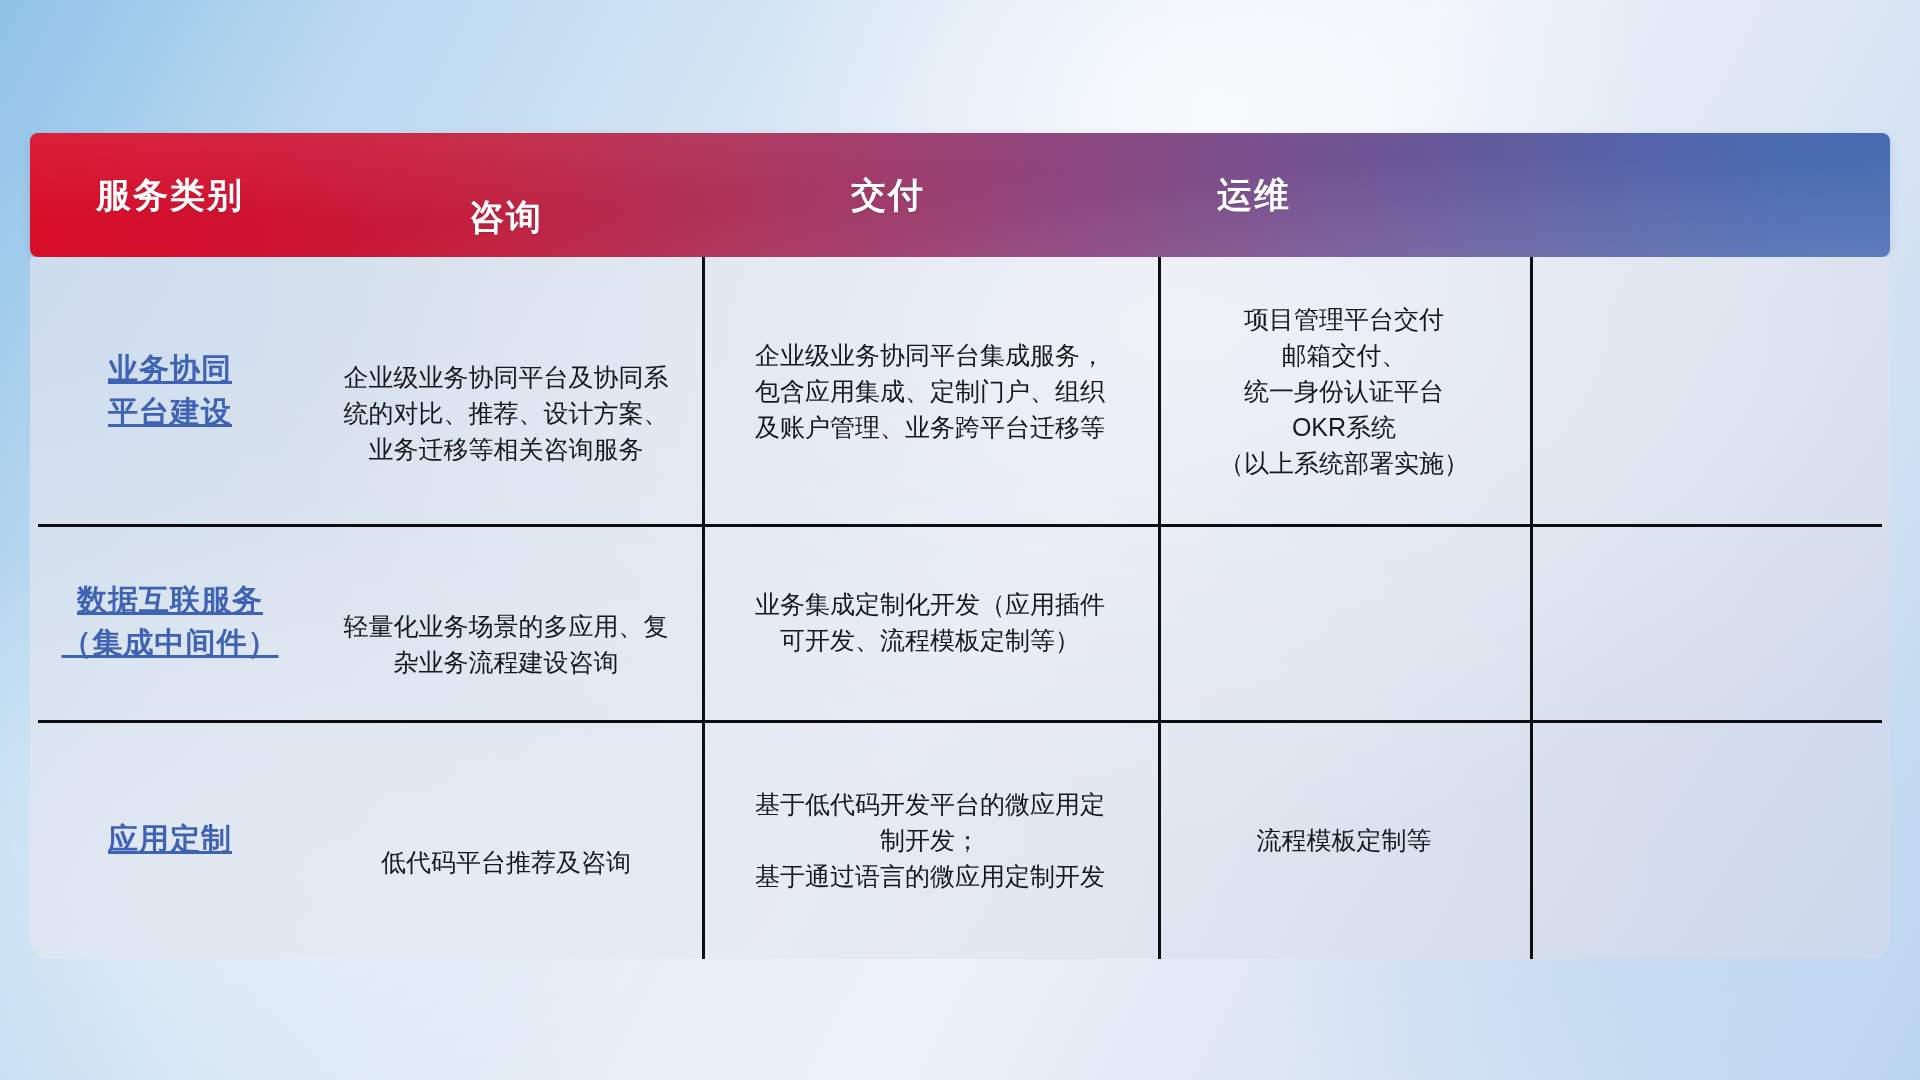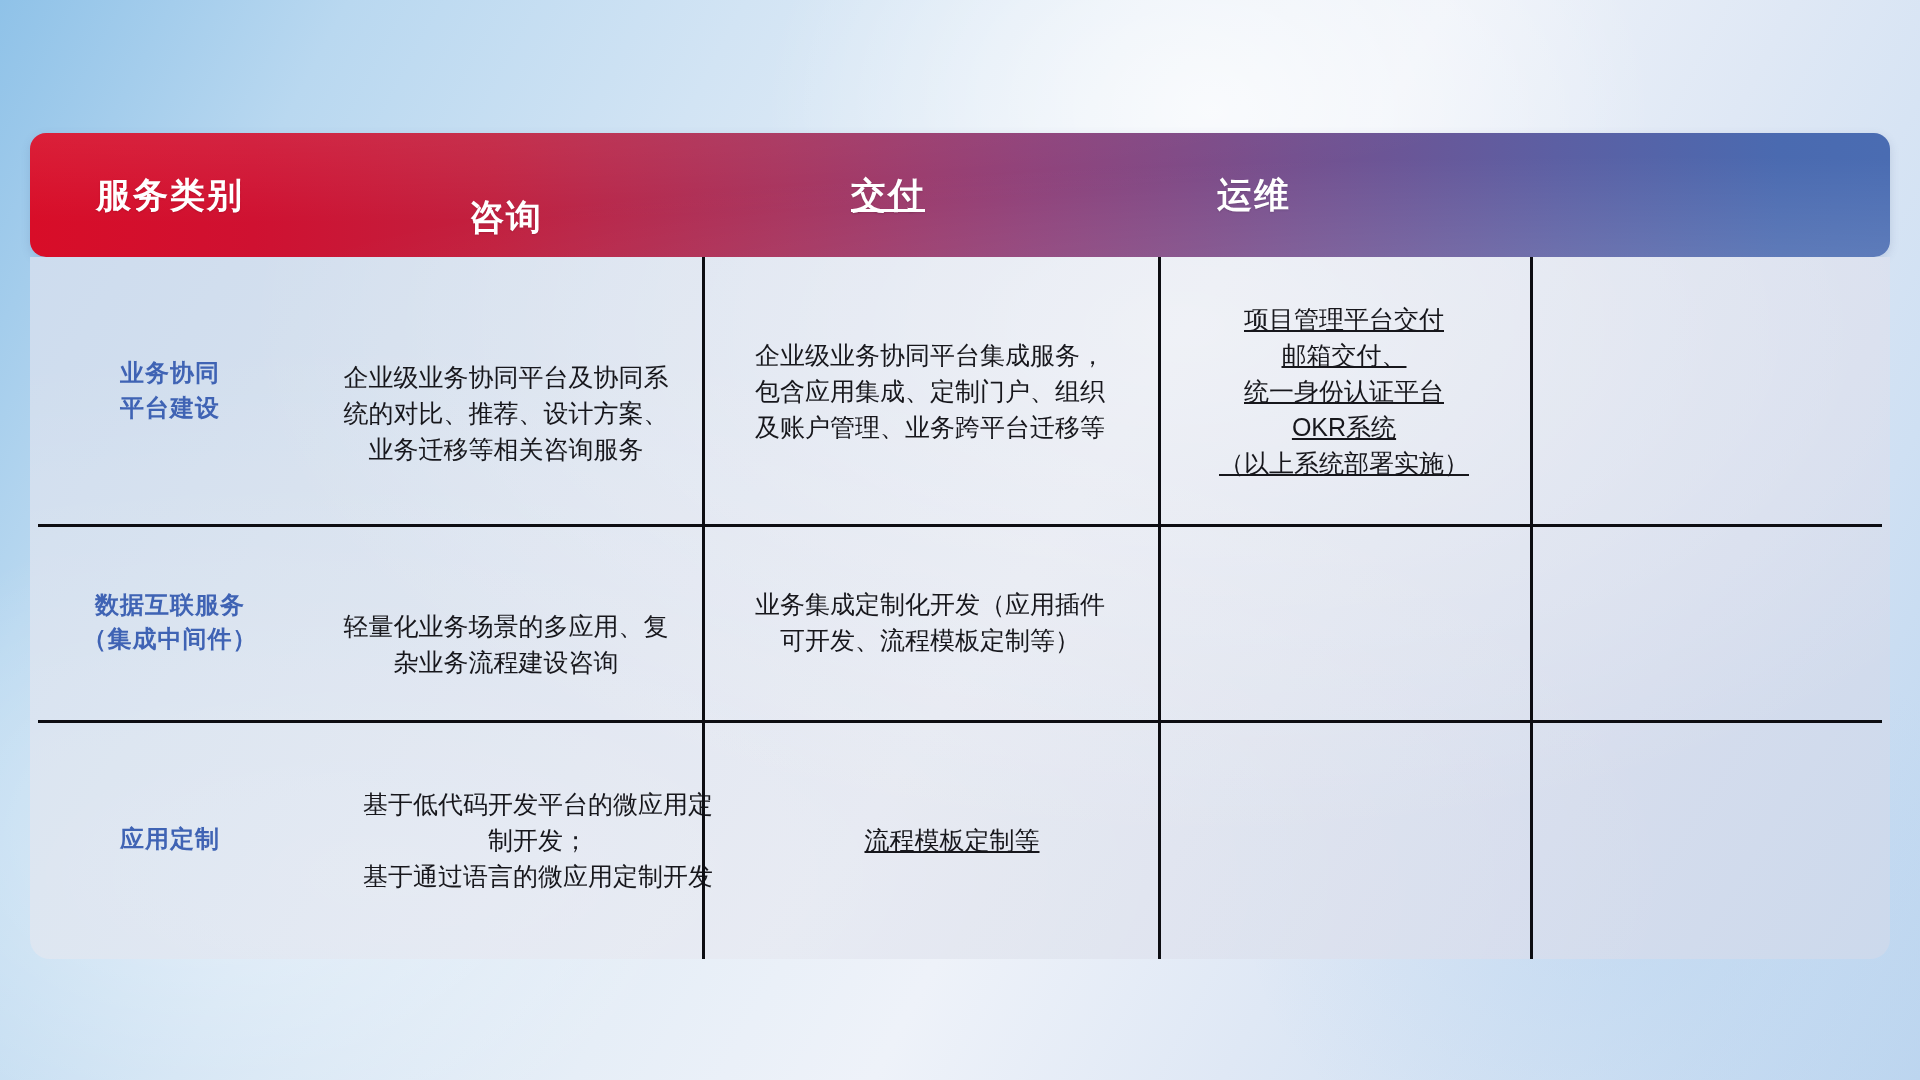--- a/index.html
+++ b/index.html
@@ -48,21 +48,21 @@
     top: 133px;
     width: 1860px;
     height: 826px;
   }
 
   
   .table-header {
     position: relative;
     display: flex;
     height: 124px;
-    border-radius: 16px;
+    border-radius: 8px;
     background: linear-gradient(90deg,
       #d80d28 0%,
       #cf1131 12%,
       #c1203f 25%,
       #a8325c 40%,
       #8e4079 54%,
       #74508f 68%,
       #5c5fa3 82%,
       #4a6ab0 94%,
       #4a6cb2 100%);
@@ -157,30 +157,31 @@
     text-align: center;
     color: #17171c;
     font-size: 25px;
     line-height: 1.44;
     white-space: pre-line;
   }
 
   .cell.cat {
     color: #3f63b4;
     font-weight: bold;
-    font-size: 24px;
+    font-size: 30px;
     line-height: 1.42;
     letter-spacing: 1px;
+    text-decoration: underline;
   }
 
   
   .c0 { width: 280px; }
   .c1 { width: 392px; margin-top: 44px; }
   .c2 { width: 456px; }
-  .c3 { width: 372px; text-decoration: underline; }
+  .c3 { width: 372px; }
   .c4 { width: 360px; }
 </style>
 </head>
 <body>
 
 <div class="bg-glow-a"></div>
 <div class="bg-glow-b"></div>
 <div class="bg-glow-c"></div>
 
 <div class="table-wrap">
@@ -216,20 +217,21 @@
       <div class="cell c1">轻量化业务场景的多应用、复
 杂业务流程建设咨询</div>
       <div class="cell c2">业务集成定制化开发（应用插件
 可开发、流程模板定制等）</div>
       <div class="cell c3"></div>
       <div class="cell c4"></div>
     </div>
 
     <div class="row row-3">
       <div class="cell cat c0">应用定制</div>
+      <div class="cell c1">低代码平台推荐及咨询</div>
       <div class="cell c2">基于低代码开发平台的微应用定
 制开发；
 基于通过语言的微应用定制开发</div>
       <div class="cell c3">流程模板定制等</div>
       <div class="cell c4"></div>
     </div>
 
     <div class="hline hline-1"></div>
     <div class="hline hline-2"></div>
     <div class="vline v1"></div>

